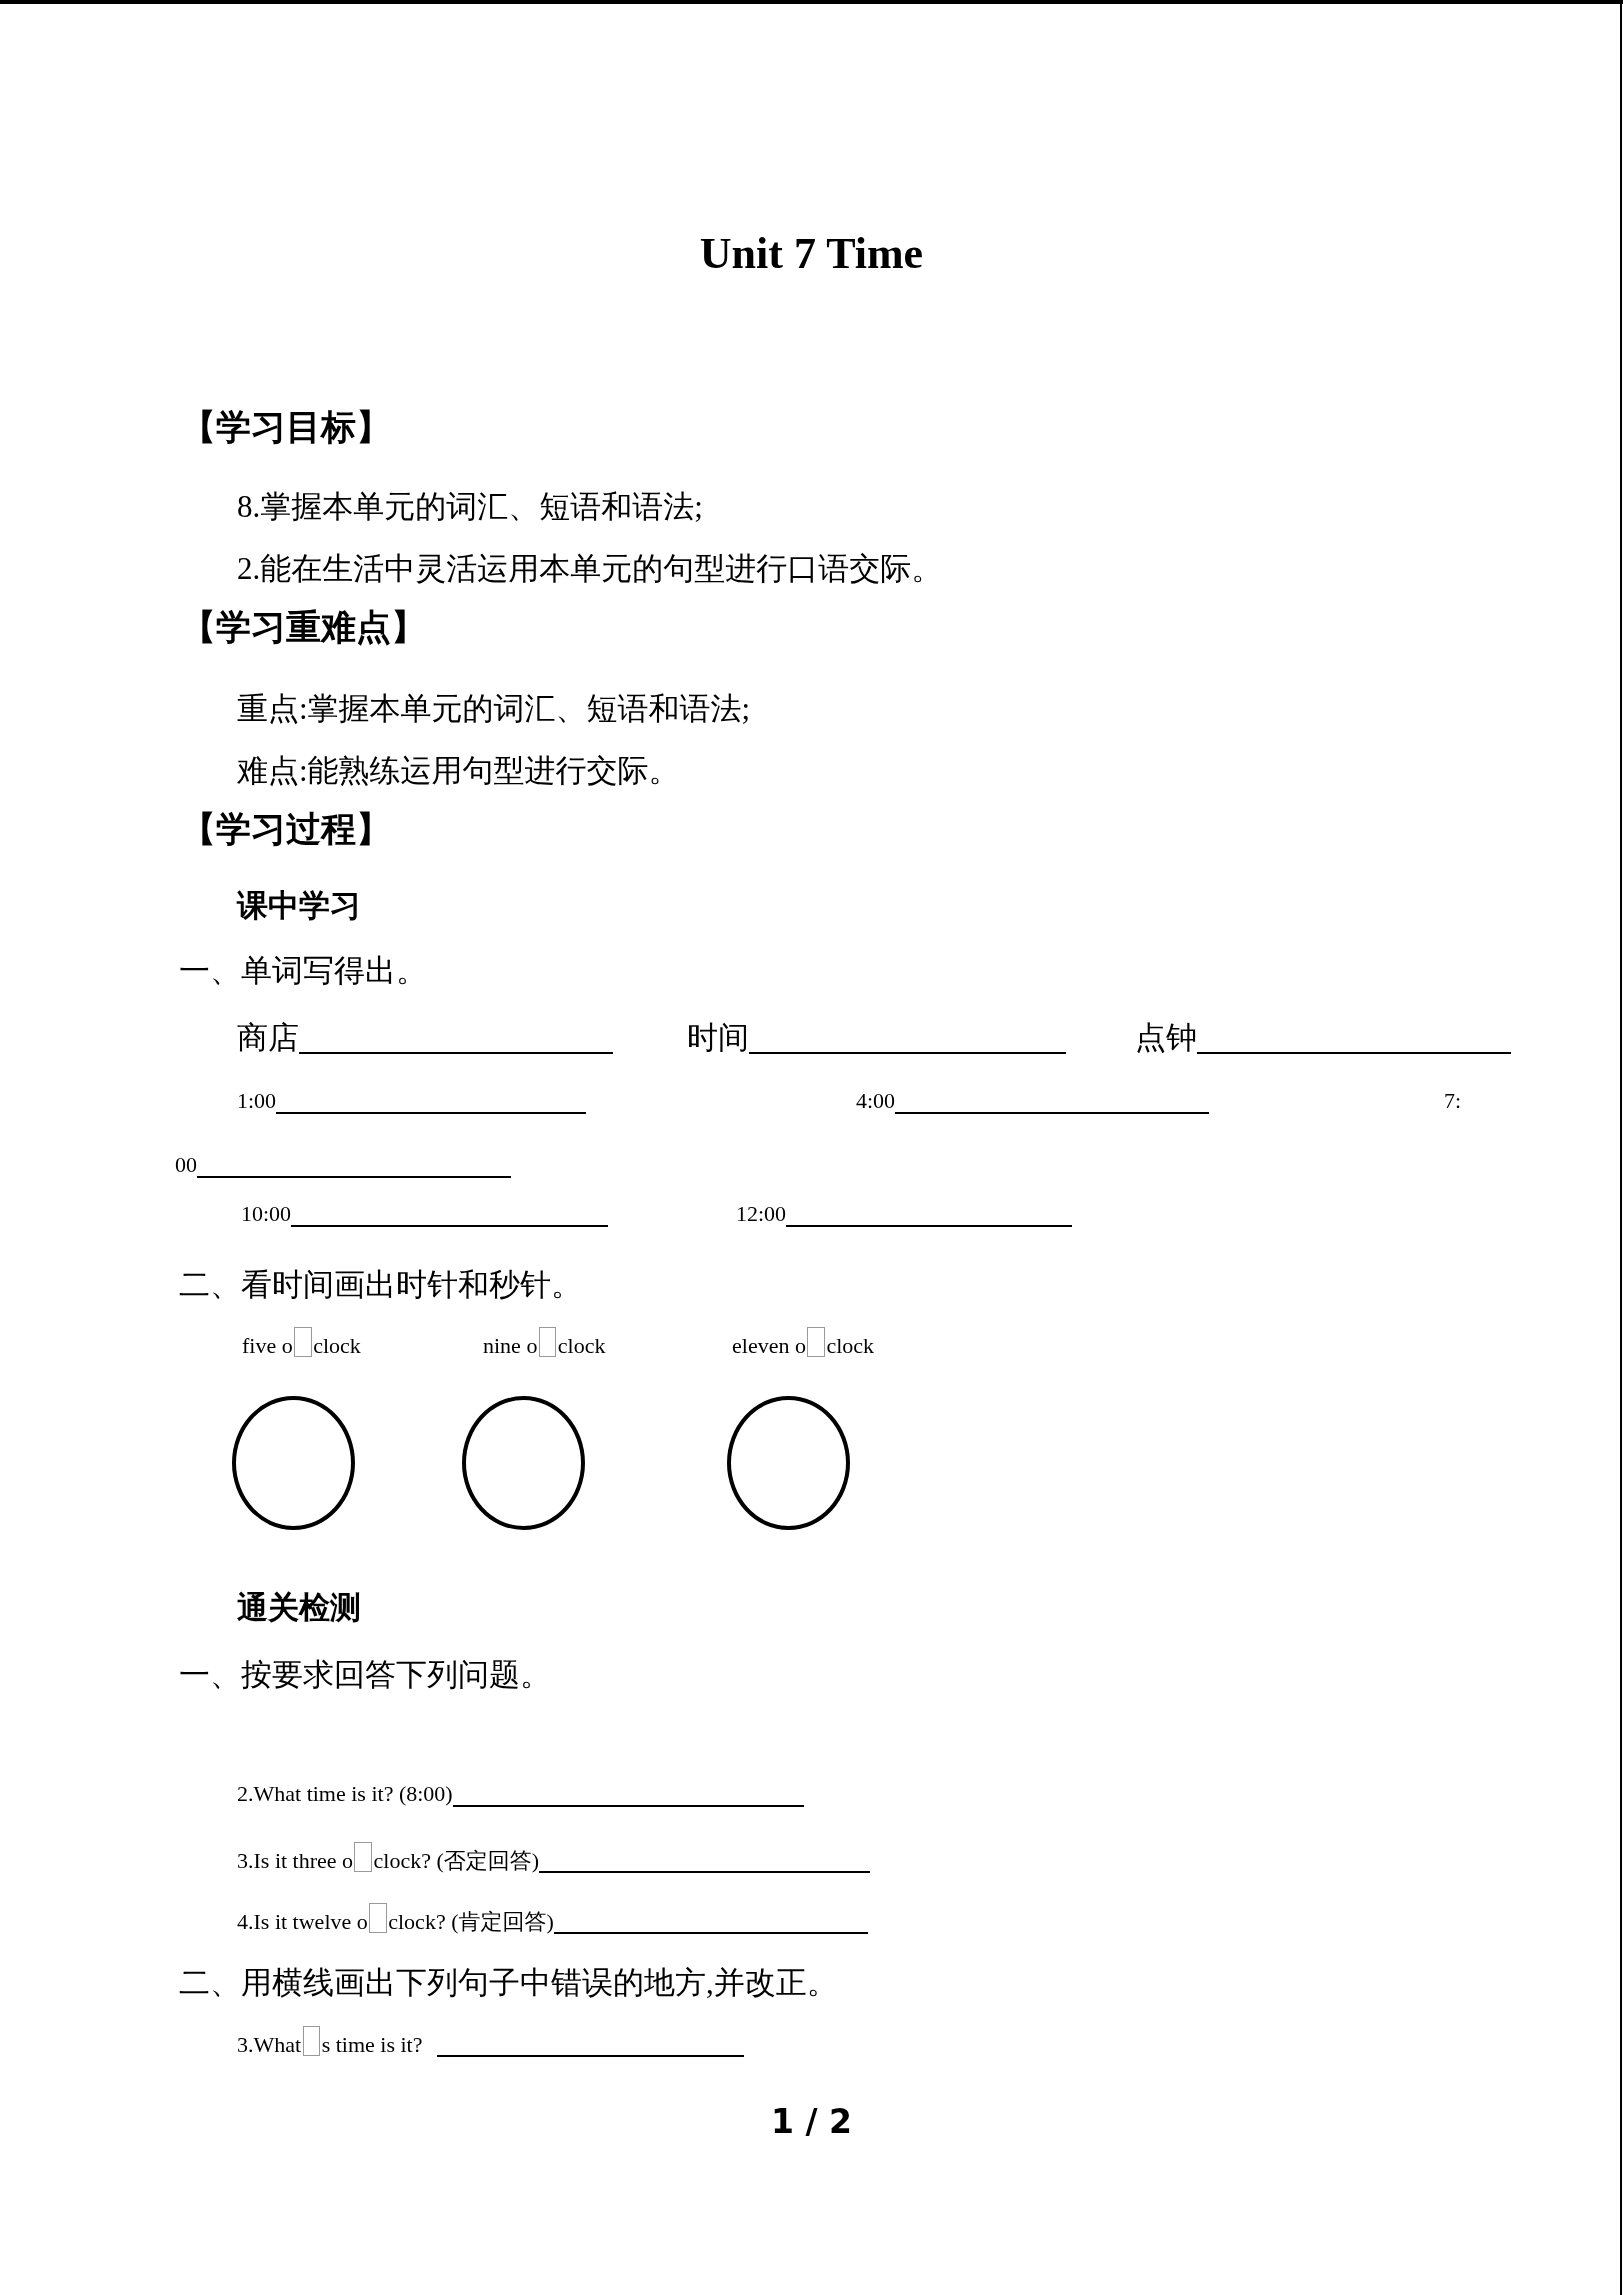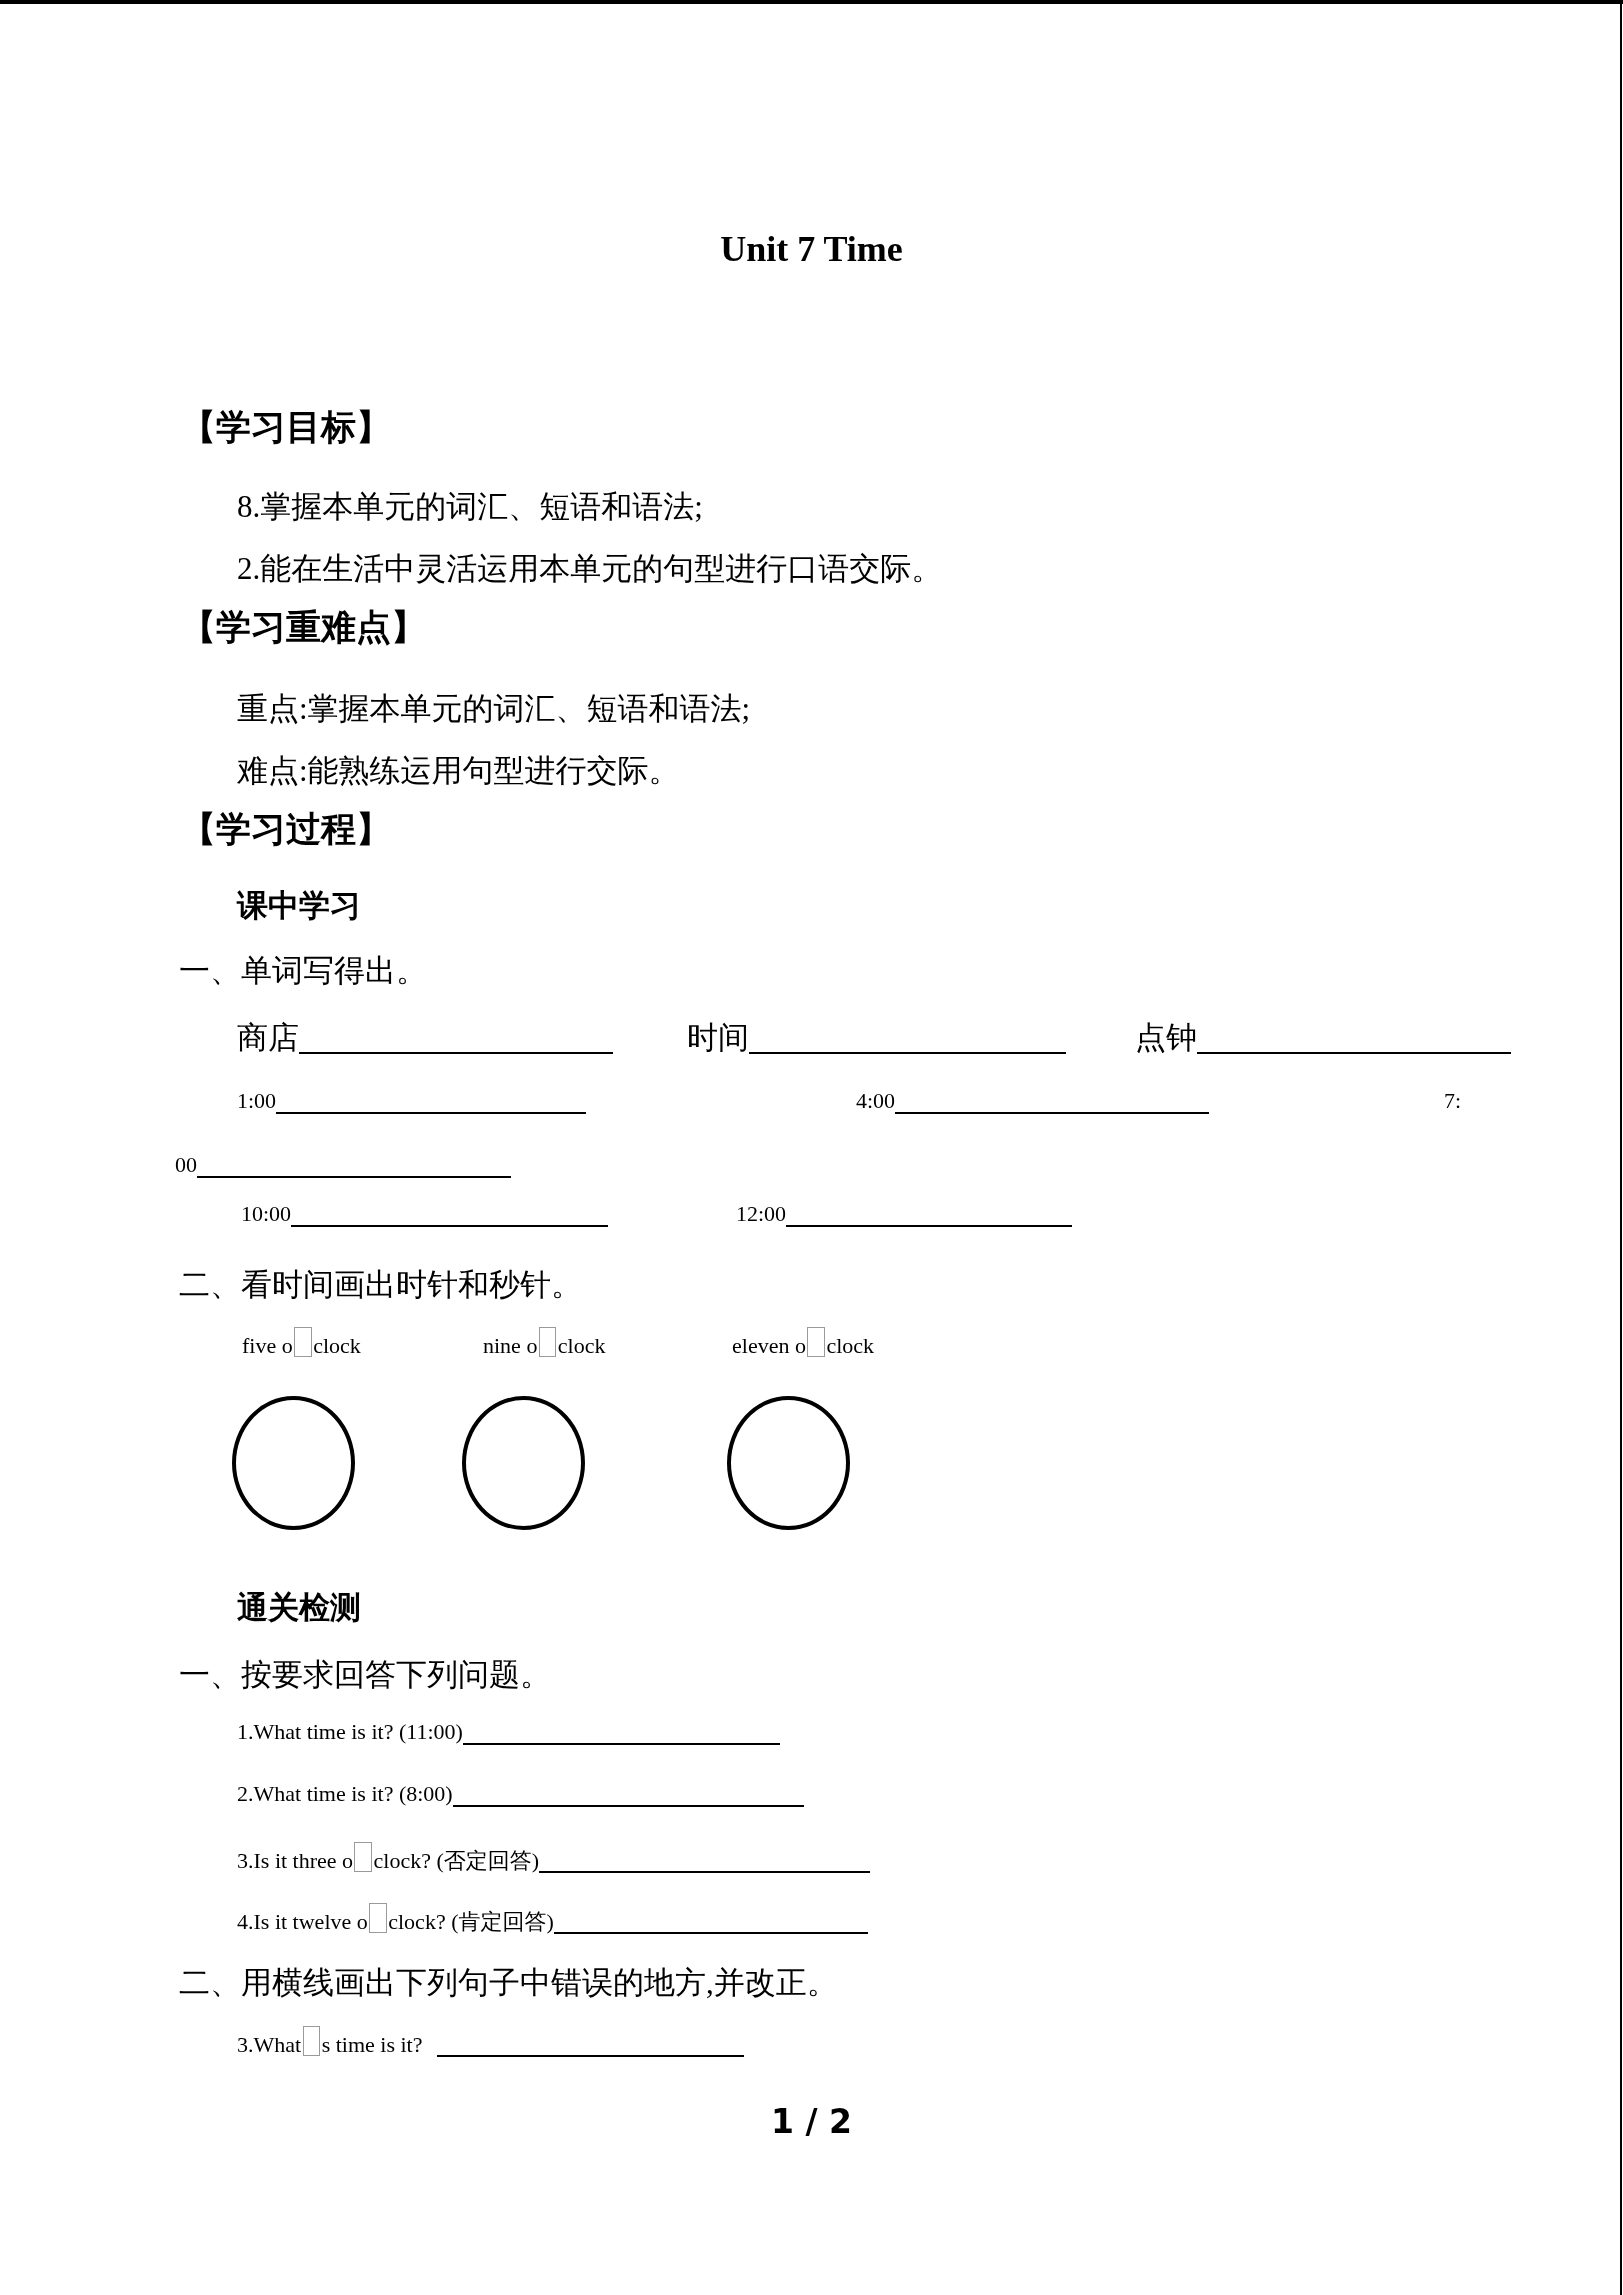--- a/index.html
+++ b/index.html
@@ -13,21 +13,21 @@
     box-sizing:border-box;
     overflow:hidden;
   }
   #page .right-edge{
     position:absolute;top:0;right:1.4px;width:2px;height:100%;
     background:#000;
   }
   .line{position:absolute;white-space:nowrap;font-size:31px;line-height:1.15;margin-left:26px;}
   .title{
     position:absolute;left:0;top:224px;width:100%;
-    text-align:center;font-size:36px;font-weight:bold;
+    text-align:center;font-size:44px;font-weight:bold;
   }
   .hdr{font-size:35px;font-weight:bold;}
   .subhdr{font-weight:bold;}
   .en{font-size:22px;}
   .blank{
     display:inline-block;
     border-bottom:2.7px solid #000;
     height:6.8px;
     vertical-align:-5.5px;
   }
@@ -93,21 +93,20 @@
   <div class="line en" style="left:706px;top:1323px;"><span>eleven o</span><span class="tofu"></span><span>clock</span></div>
 
   <div class="clock" style="left:232px;top:1392px;"></div>
   <div class="clock" style="left:462px;top:1392px;"></div>
   <div class="clock" style="left:727px;top:1392px;"></div>
 
   <div class="line subhdr" style="left:211px;top:1586px;">通关检测</div>
 
   <div class="line" style="left:153px;top:1653px;">一、按要求回答下列问题。</div>
 
-  <div class="line en" style="left:211px;top:1715px;"><span>1.What time is it? (11:00)</span><span class="blank" style="width:317px;"></span></div>
   <div class="line en" style="left:211px;top:1777px;"><span>2.What time is it? (8:00)</span><span class="blank" style="width:351px;"></span></div>
   <div class="line en" style="left:211px;top:1838px;text-align:right;"><span>3.Is it three o</span><span class="tofu"></span><span>clock? (否定回答)</span><span class="blank" style="width:331px;"></span></div>
   <div class="line en" style="left:211px;top:1899px;"><span>4.Is it twelve o</span><span class="tofu"></span><span>clock? (肯定回答)</span><span class="blank" style="width:314px;"></span></div>
 
   <div class="line" style="left:153px;top:1961px;">二、用横线画出下列句子中错误的地方,并改正。</div>
 
   <div class="line en" style="left:211px;top:2022px;"><span>3.What</span><span class="tofu"></span><span>s time is it? </span><span class="blank" style="width:307px;margin-left:9.5px;"></span></div>
 
   <div class="footer">1 / 2</div>
 </div>

